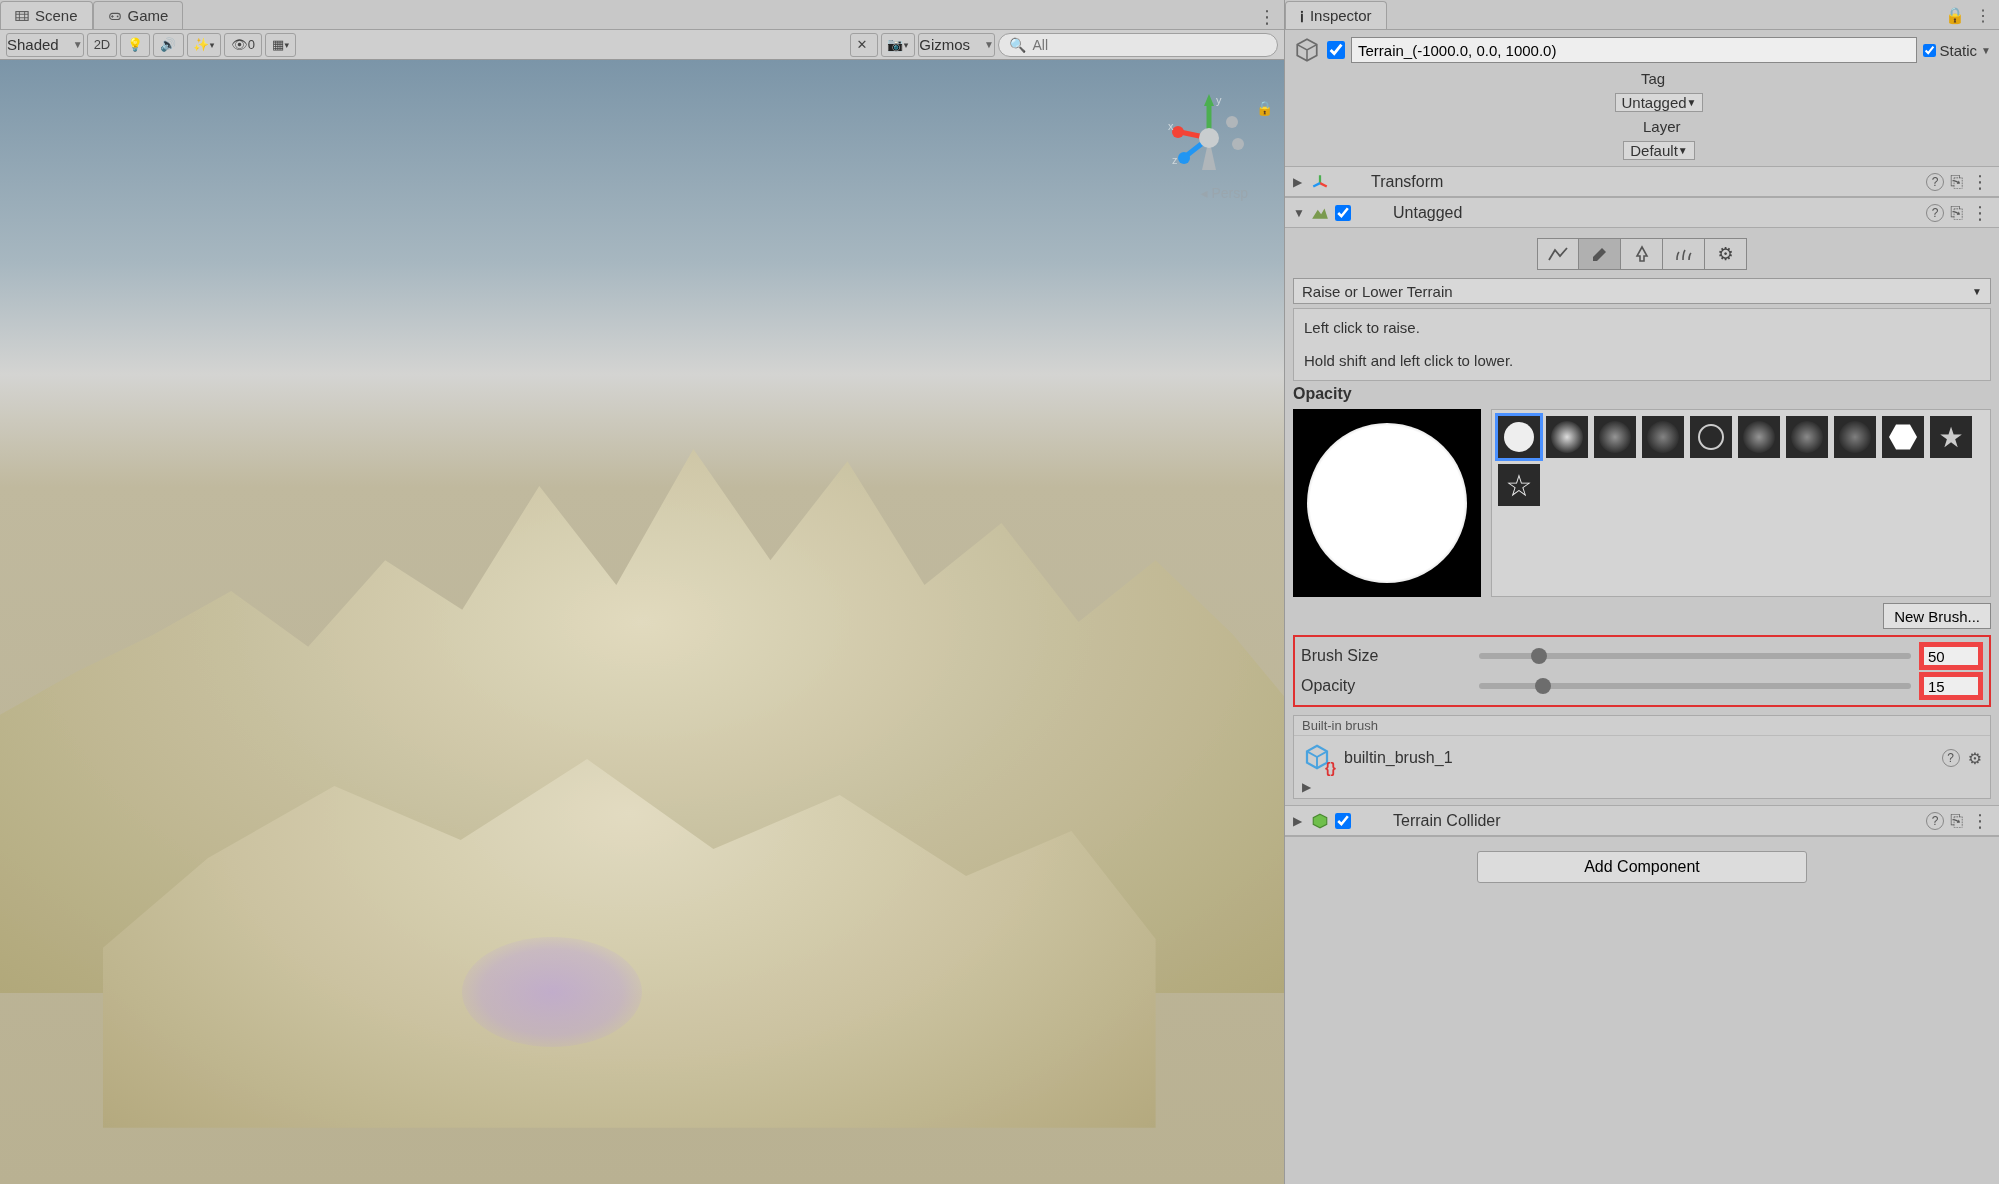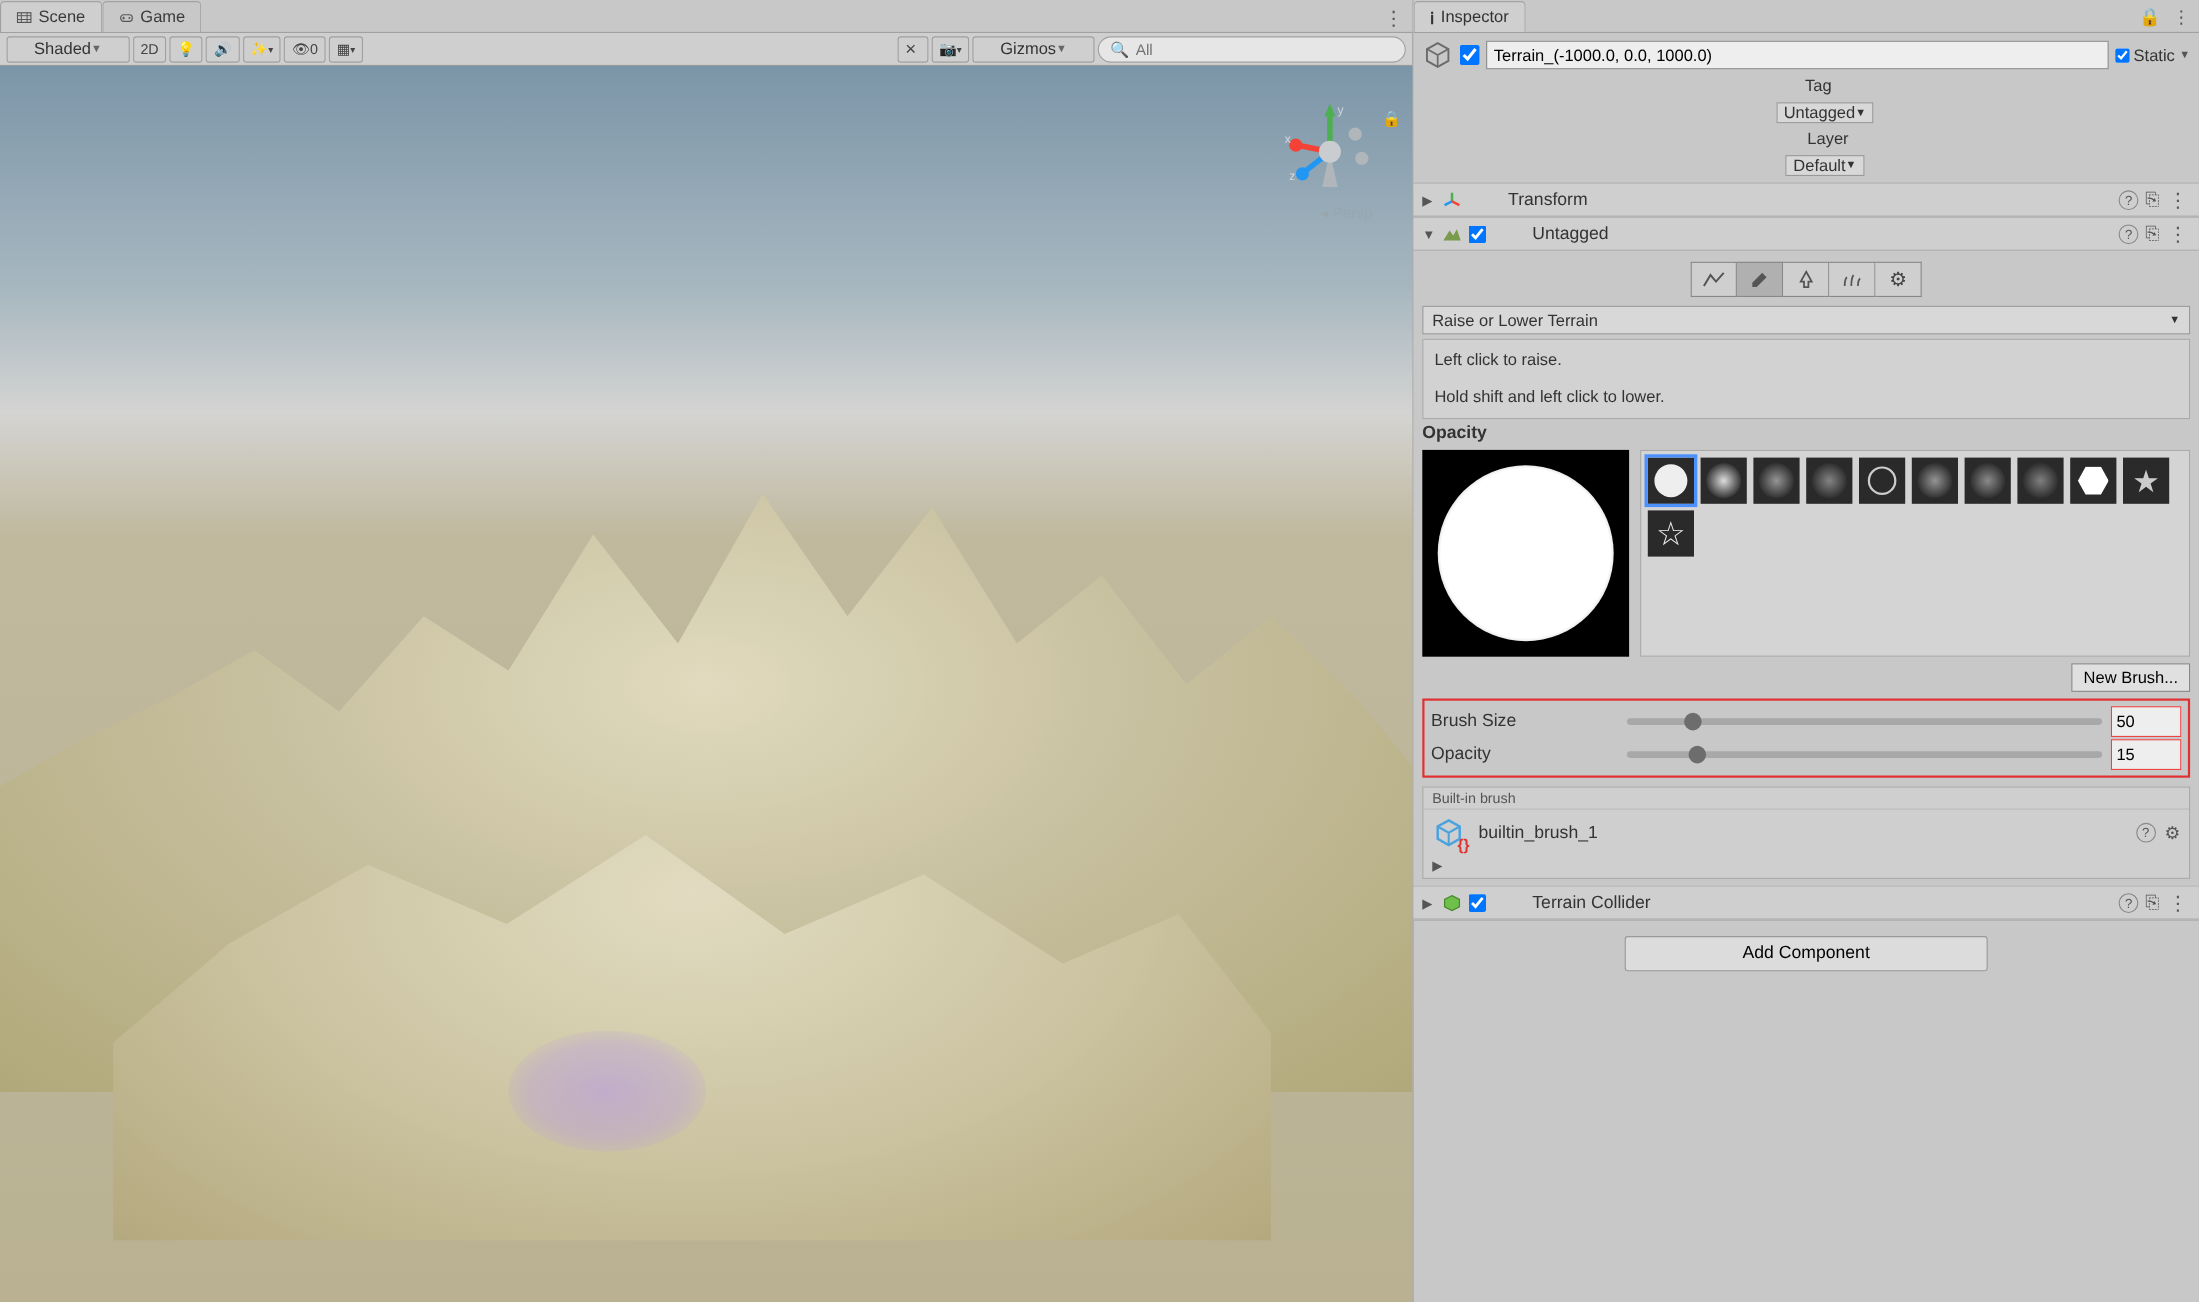--- a/index.html
+++ b/index.html
@@ -9,21 +9,21 @@
 
 .scene-panel { width: 1284px; height: 100%; display: flex; flex-direction: column; background: #c8c8c8; }
 
 .tab-bar { height: 30px; background: #c8c8c8; display: flex; align-items: flex-end; border-bottom: 1px solid #a0a0a0; position: relative; }
 .tab { height: 28px; padding: 0 14px; display: flex; align-items: center; gap: 6px; background: #c8c8c8; border: 1px solid #a0a0a0; border-bottom: none; border-top-left-radius: 4px; border-top-right-radius: 4px; font-size: 15px; color: #3a3a3a; cursor: pointer; }
 .tab.active { background: #cfcfcf; }
 .tab .icon { width: 14px; height: 14px; display: inline-flex; align-items: center; justify-content: center; }
 .tab-bar .kebab { position: absolute; right: 8px; top: 6px; font-size: 18px; color: #555; cursor: pointer; }
 
 .scene-toolbar { height: 30px; background: #cfcfcf; border-bottom: 1px solid #999; display: flex; align-items: center; padding: 0 6px; gap: 3px; }
-.scene-toolbar .dd { height: 24px; background: #cfcfcf; border: 1px solid #a0a0a0; border-radius: 3px; padding: 0 24px; display: flex; align-items: center; gap: 0; font-size: 15px; cursor: pointer; }
+.scene-toolbar .dd { height: 24px; background: #cfcfcf; border: 1px solid #a0a0a0; border-radius: 3px; padding: 0 0; display: flex; align-items: center; gap: 14px; font-size: 15px; cursor: pointer; }
 .scene-toolbar .dd .caret { font-size: 10px; color: #666; }
 .scene-toolbar .btn { height: 24px; min-width: 28px; padding: 0 6px; background: #cfcfcf; border: 1px solid #a0a0a0; border-radius: 3px; display: flex; align-items: center; justify-content: flex-start; font-size: 13px; color: #444; cursor: pointer; }
 .scene-toolbar .grow { flex: 1; }
 .scene-toolbar .search { height: 24px; width: 280px; background: #e6e6e6; border: 1px solid #a0a0a0; border-radius: 12px; padding: 0 10px; display: flex; align-items: center; gap: 6px; font-size: 14px; color: #666; }
 .scene-toolbar .search input { border: none; outline: none; background: transparent; flex: 1; font-size: 14px; }
 
 .viewport { flex: 1; position: relative; overflow: hidden; background: linear-gradient(to bottom, #7b95a8 0%, #a7b7c0 18%, #d4d4d2 28%, #c0b99e 38%, #b9b192 100%); }
 .terrain-strip { position:absolute; left:0; right:0; top:28%; height:55%; background: radial-gradient(ellipse at 50% 40%, #d8d2b8 0%, #c0b99a 45%, #aba378 100%); clip-path: polygon(0 55%, 6% 48%, 12% 42%, 18% 35%, 24% 44%, 30% 30%, 36% 38%, 42% 18%, 48% 34%, 54% 12%, 60% 30%, 66% 14%, 72% 34%, 78% 24%, 84% 40%, 90% 30%, 96% 42%, 100% 52%, 100% 100%, 0 100%); filter: contrast(1.05) brightness(1.02); }
 .terrain-fore { position:absolute; left:8%; right:10%; top:55%; height:40%; background: radial-gradient(ellipse at 50% 30%, #ddd7be 0%, #c7bf9e 55%, #b1a77e 100%); clip-path: polygon(0 60%, 10% 40%, 22% 24%, 34% 36%, 46% 18%, 58% 38%, 70% 26%, 82% 44%, 92% 34%, 100% 58%, 100% 100%, 0 100%); filter: contrast(1.05); }
 .brush-spot { position:absolute; left:36%; top:78%; width:180px; height:110px; background: radial-gradient(ellipse, rgba(180,150,230,0.55) 0%, rgba(180,150,230,0.35) 55%, rgba(180,150,230,0) 80%); border-radius:50%; }
@@ -83,21 +83,21 @@
 .brush-thumb .star-outline { font-size:30px; color:#eee; }
 
 .new-brush { text-align:right; margin:4px 0 6px; }
 .new-brush button { height:26px; padding:0 10px; background:#e0e0e0; border:1px solid #888; font-size:15px; cursor:pointer;}
 
 .slider-group { border:2px solid #e03030; padding:4px 6px; margin-bottom:8px; }
 .slider-row { display:flex; align-items:center; gap:8px; height:30px; }
 .slider-row label { width:170px; font-size:16px; }
 .slider-row .track { flex:1; height:6px; background:#a8a8a8; border-radius:3px; position:relative; }
 .slider-row .thumb { position:absolute; top:-5px; width:16px; height:16px; border-radius:50%; background:#6d6d6d; cursor:pointer; }
-.slider-row input[type=text]{ width:64px; height:28px; background:#eee; border:1px solid #ef4444; text-align:left; padding:0 4px; font-size:15px;}
+.slider-row input[type=text]{ width:64px; height:28px; background:#eee; border:5px solid #ef4444; text-align:left; padding:0 4px; font-size:15px;}
 
 .builtin { background:#cfcfcf; border:1px solid #aaa; margin-top:4px; }
 .builtin-title { font-size:13px; color:#555; padding:2px 8px; border-bottom:1px solid #bbb;}
 .builtin-body { display:flex; align-items:center; gap:10px; padding:6px 8px; }
 .builtin .asset-icon { width:32px; height:32px; position:relative; }
 .builtin .asset-name { flex:1; font-size:16px; }
 .builtin .right-ctrls { display:flex; gap:8px; color:#555; }
 .builtin-expand { font-size:12px; color:#555; padding:0 8px 4px; cursor:pointer;}
 
 .add-comp { display:flex; justify-content:center; padding:14px; }

